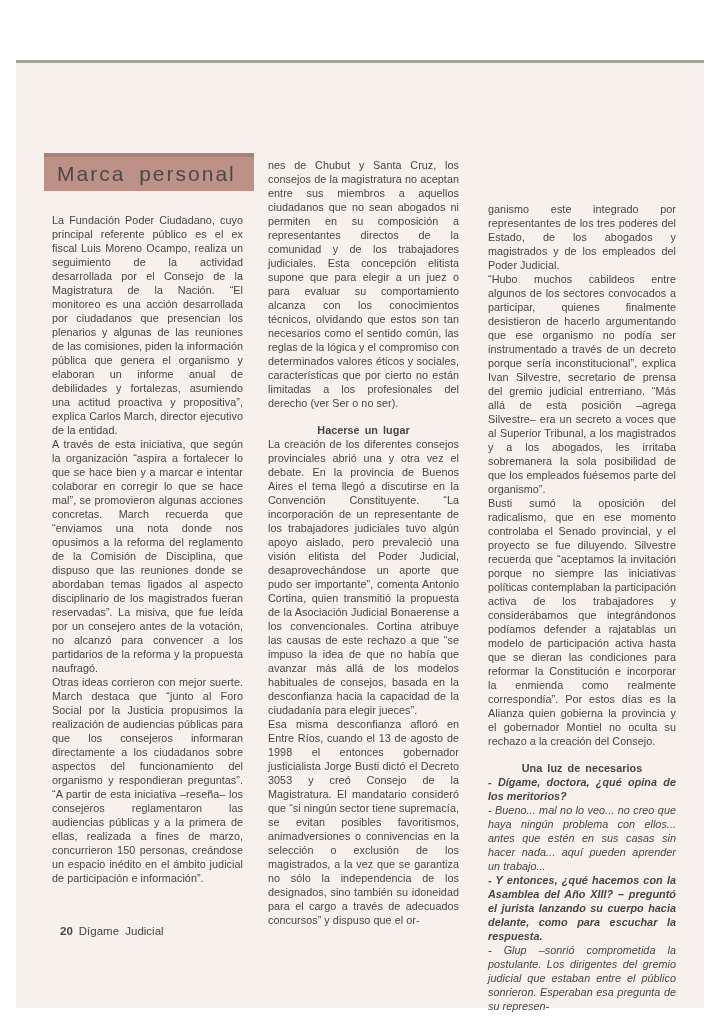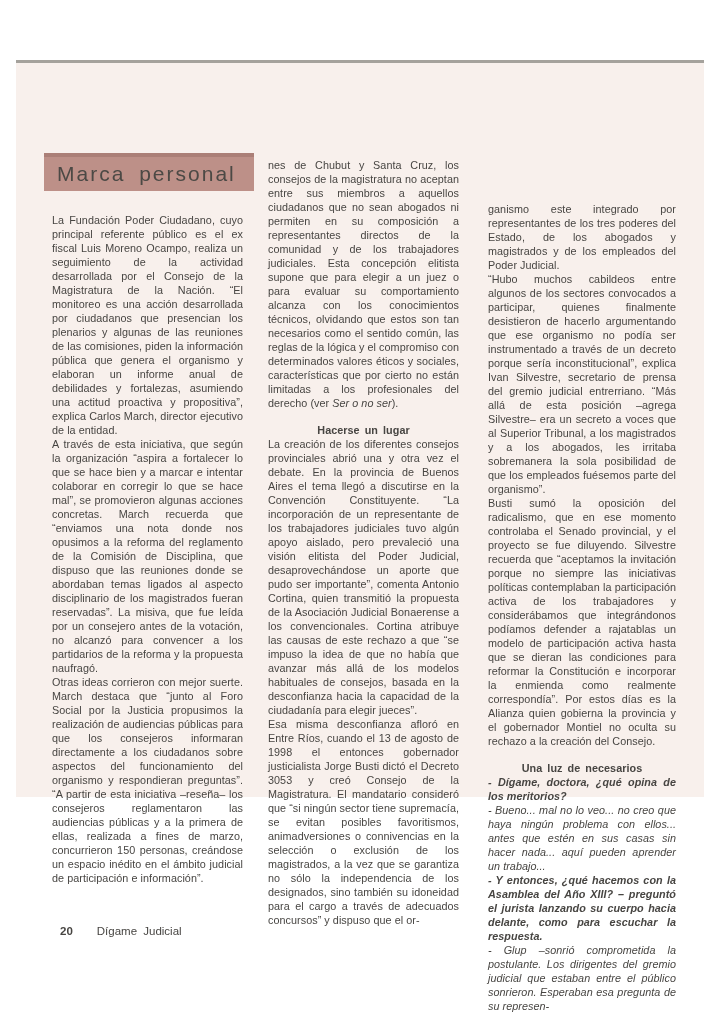--- a/index.html
+++ b/index.html
@@ -13,21 +13,21 @@
     width:724px;height:1024px;
     background:#ffffff;
     font-family:"Liberation Sans", sans-serif;
     color:var(--text);
     position:relative;
     overflow:hidden;
   }
   .page{
     position:absolute;
     left:16px;top:60px;
-    width:688px;height:737px;
+    width:688px;height:948px;
     background:var(--page-bg);
     border-top:3px solid var(--edge-line);
     box-sizing:border-box;
   }
   .title-band{
     position:absolute;
     left:28px;top:90px;
     width:210px;height:38px;
     background:var(--title-band);
     border-top:4px solid #ab7f77;
@@ -53,30 +53,30 @@
   .col p{margin:0;}
   .col1{left:36px;top:150px;}
   .col2{left:252px;top:95px;}
   .col3{left:472px;top:95px;width:188px;margin-top:44px;}
   .subhead{
     font-weight:bold;
     margin-top:13px !important;
     text-align:center;
     word-spacing:2px;
   }
-  .ital{font-style:italic;}
+  .ital{}
   .dlg-bi{font-style:italic;font-weight:bold;}
   .dlg-i{font-style:italic;}
   .footer{
     position:absolute;
     left:44px;top:862px;
     font-size:11.5px;
     word-spacing:3px;
   }
-  .footer .pnum{font-weight:bold;margin-right:24px;}
+  .footer .pnum{font-weight:bold;margin-right:6px;}
 </style>
 </head>
 <body>
 
 <div class="page">
 
   <div class="title-band">
     <span>Marca personal</span>
   </div>
 

